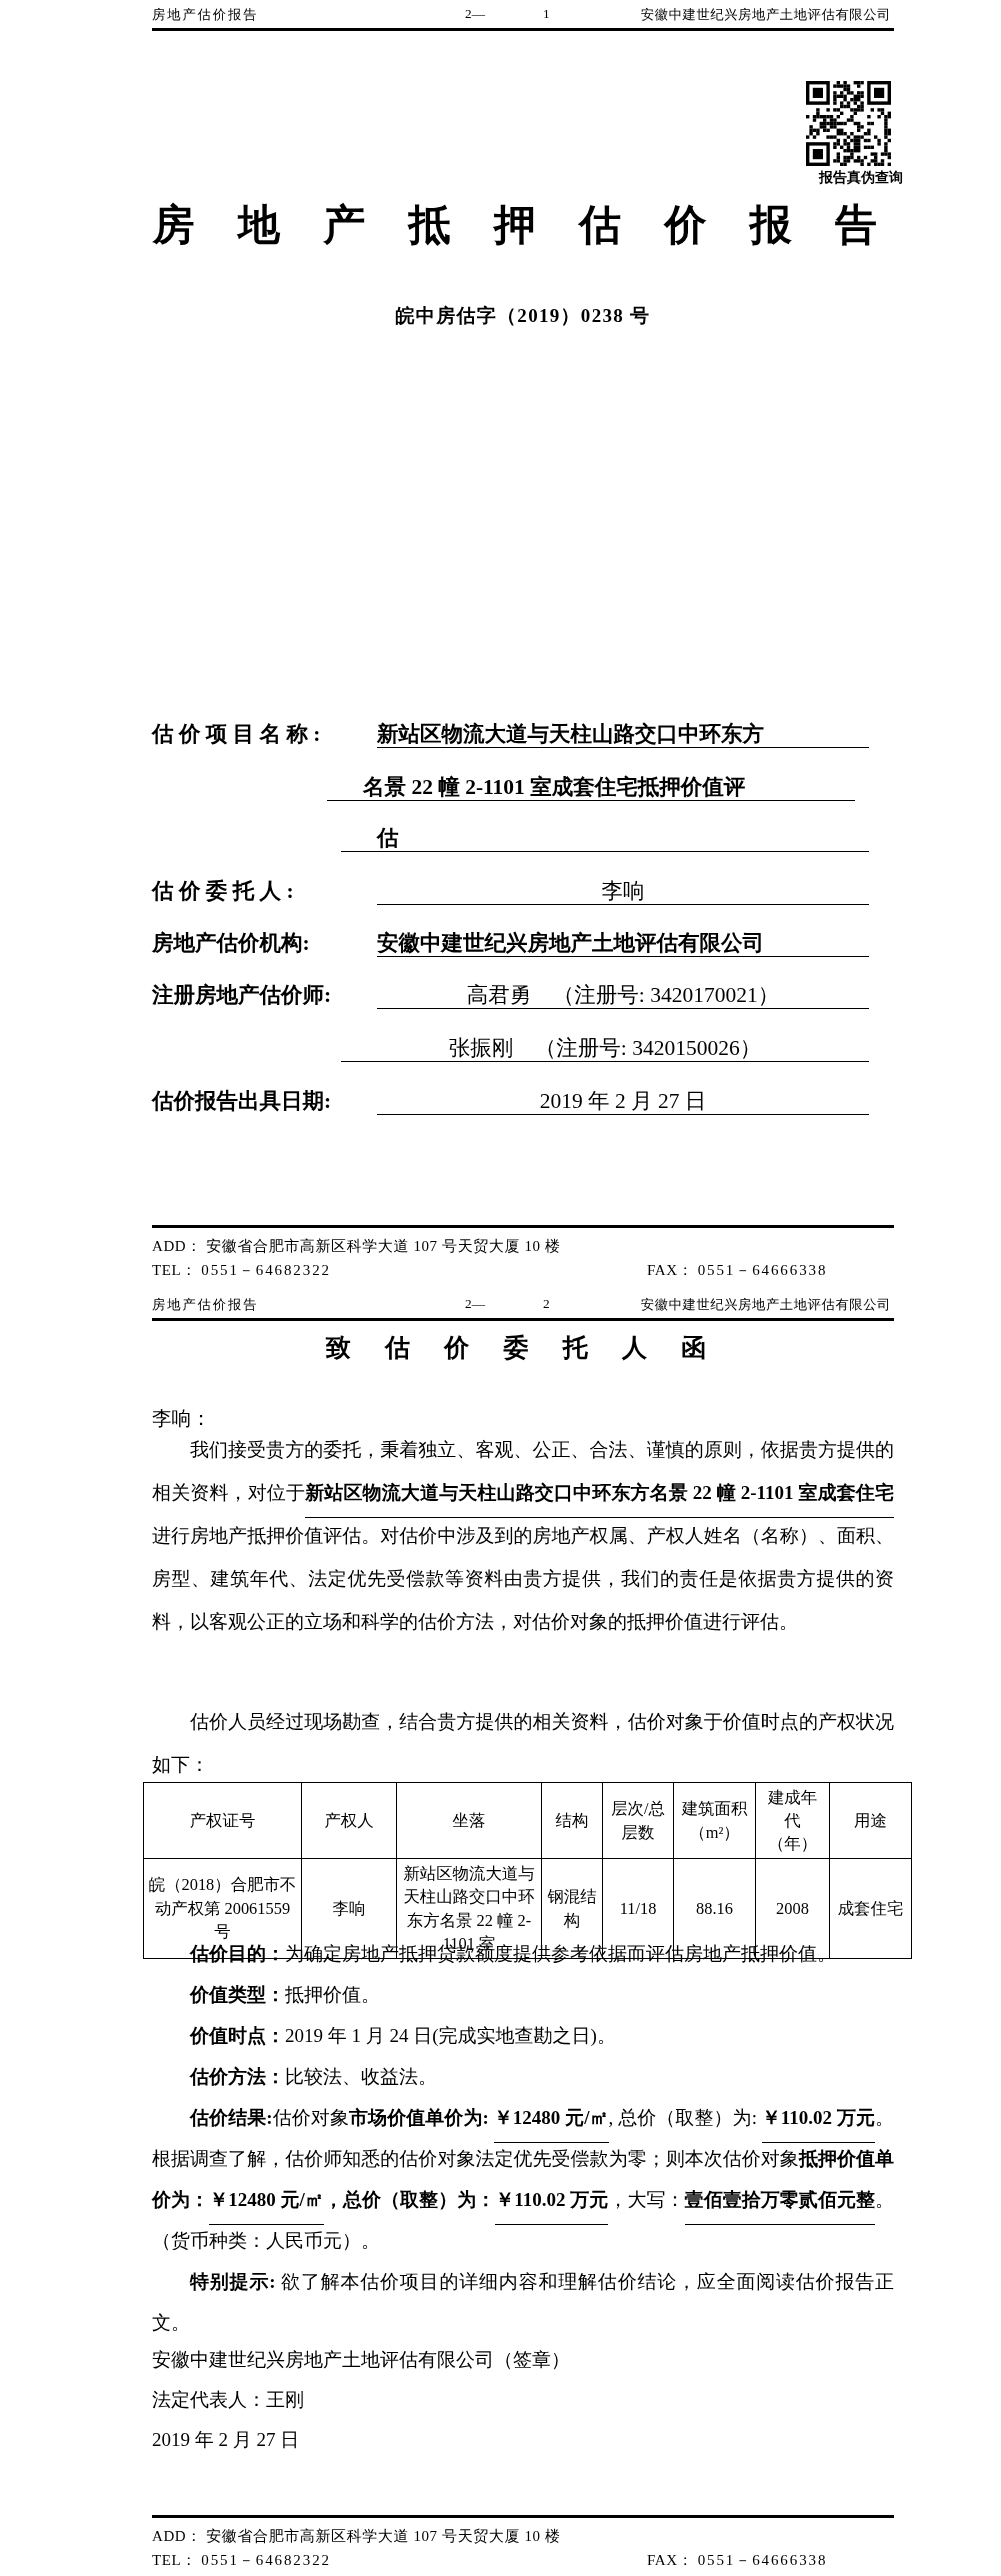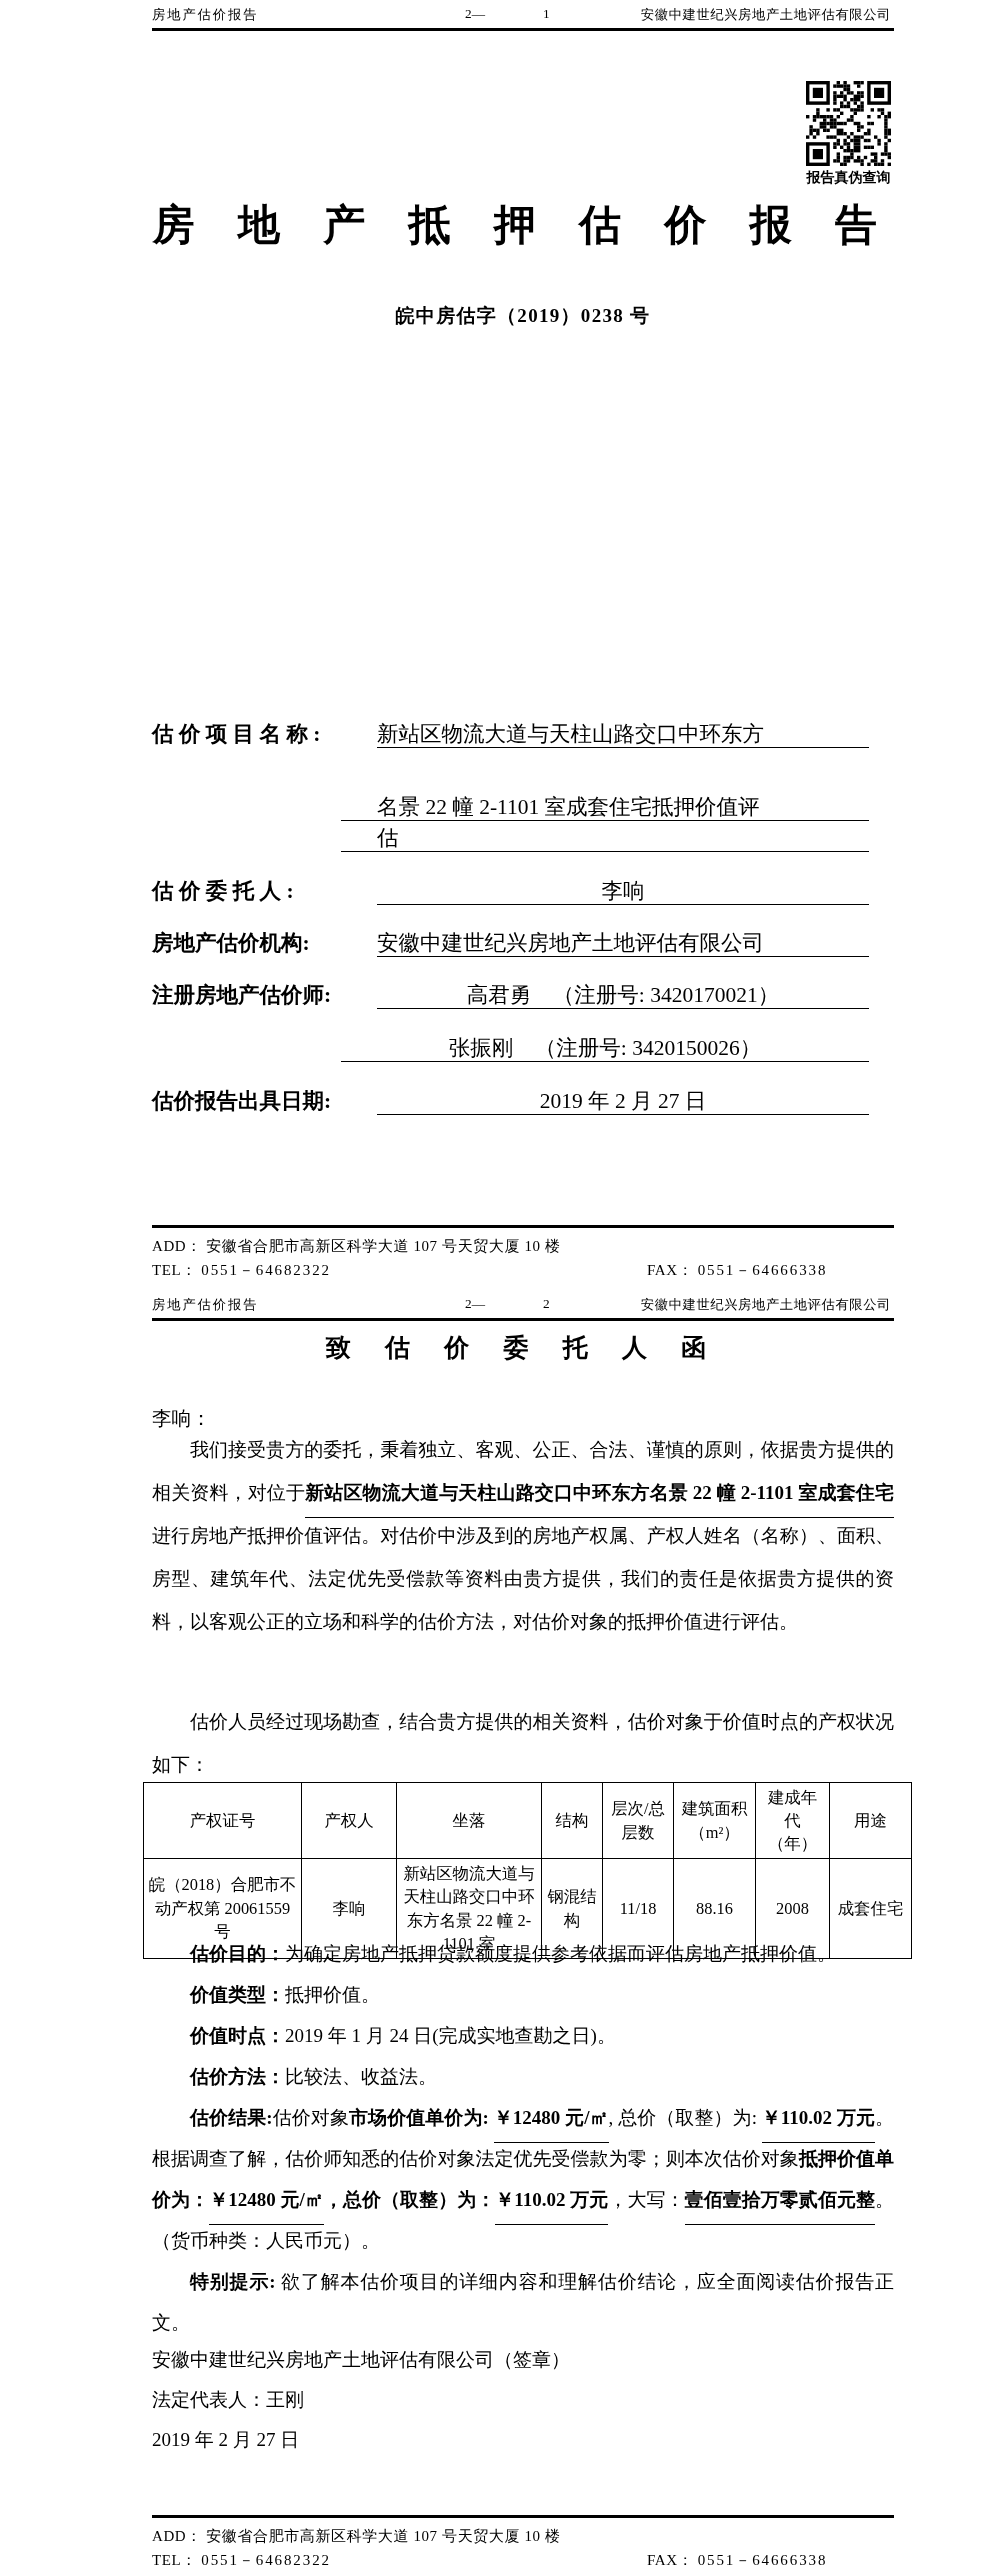--- a/index.html
+++ b/index.html
@@ -14,28 +14,28 @@
   .hdr .hdr-left{position:absolute;left:152px;letter-spacing:1.9px;}
   .hdr .hdr-mid{position:absolute;left:465px;}
   .hdr .hdr-num{position:absolute;left:543px;}
   .hdr .hdr-right{position:absolute;right:111px;letter-spacing:0.6px;}
   .rule{position:absolute;left:152px;width:742px;height:2.5px;background:#000;}
   .doc-title{
     position:absolute;left:152px;width:742px;text-align:center;
     font-size:42px;font-weight:bold;letter-spacing:16.4px;white-space:nowrap;
   }
   .doc-no{position:absolute;left:152px;width:742px;text-align:center;font-size:19px;font-weight:bold;letter-spacing:1.3px;}
-  .qr-label{position:absolute;left:794px;top:169px;width:109px;text-align:center;font-size:14px;font-weight:bold;}
+  .qr-label{position:absolute;left:794px;top:169px;width:109px;text-align:right;font-size:14px;font-weight:bold;}
   .frow{position:absolute;left:0;width:1002px;height:29px;}
   .flabel{position:absolute;left:152px;font-size:21.5px;font-weight:bold;white-space:nowrap;}
   .fval{
     position:absolute;height:28px;border-bottom:1.9px solid #000;
     font-size:21.5px;white-space:nowrap;
   }
-  .v-bold{font-weight:normal;}
+  .v-bold{font-weight:bold;}
   .v-center{text-align:center;}
   .ftr{position:absolute;left:152px;font-size:15px;letter-spacing:0.6px;white-space:nowrap;}
   .tel-digits{letter-spacing:1.9px;margin-top:48px;}
   .p2-title{
     position:absolute;left:152px;width:742px;text-align:center;
     font-size:25px;font-weight:bold;letter-spacing:14px;white-space:nowrap;
   }
   .body-text{
     position:absolute;left:152px;width:742px;
     font-size:19px;line-height:43px;text-align:justify;
@@ -285,21 +285,21 @@
   <div class="qr-label">报告真伪查询</div>
 
   <div class="doc-title" style="top:197px;">房 地 产 抵 押 估 价 报 告</div>
   <div class="doc-no" style="top:303px;">皖中房估字（2019）0238 号</div>
 
   <div class="frow" style="top:719px;">
     <span class="flabel">估 价 项 目 名 称 :</span>
     <span class="fval v-bold" style="left:377px;width:492px;">新站区物流大道与天柱山路交口中环东方</span>
   </div>
   <div class="frow" style="top:772px;">
-    <span class="fval v-bold" style="left:341px;width:492px;padding-left:36px;margin-top:20px;">名景 22 幢 2-1101 室成套住宅抵押价值评</span>
+    <span class="fval v-bold" style="left:327px;width:492px;padding-left:36px;">名景 22 幢 2-1101 室成套住宅抵押价值评</span>
   </div>
   <div class="frow" style="top:823px;">
     <span class="fval v-bold" style="left:341px;width:492px;padding-left:36px;">估</span>
   </div>
   <div class="frow" style="top:876px;">
     <span class="flabel">估 价 委 托 人 :</span>
     <span class="fval v-center" style="left:377px;width:492px;">李响</span>
   </div>
   <div class="frow" style="top:928px;">
     <span class="flabel">房地产估价机构:</span>

